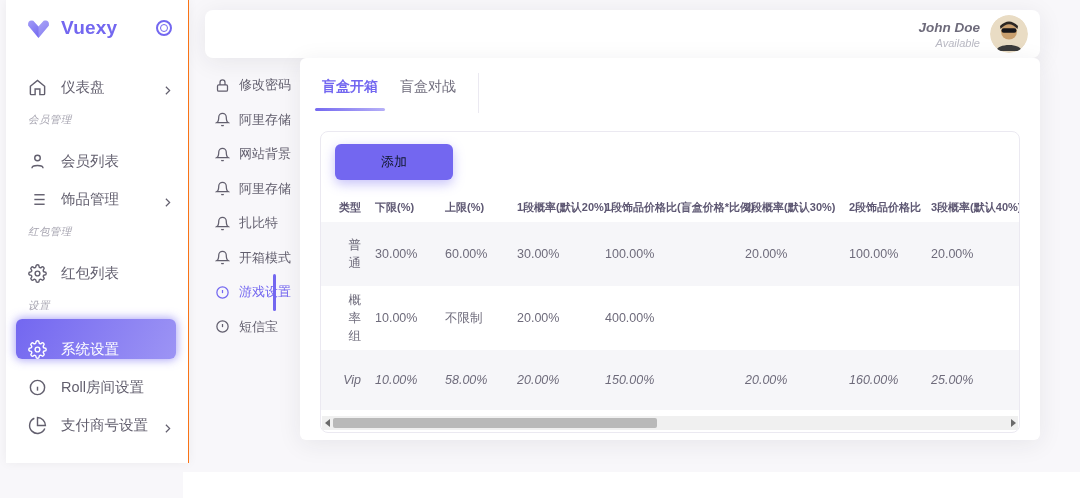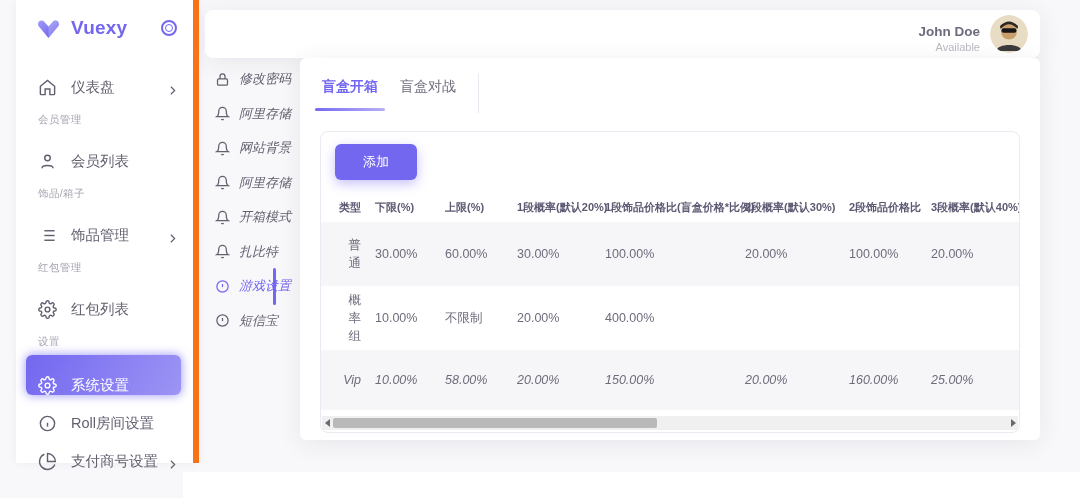--- a/index.html
+++ b/index.html
@@ -5,33 +5,33 @@
   * { margin:0; padding:0; box-sizing:border-box; }
   html,body { width:1080px; height:498px; overflow:hidden; }
   body {
     font-family:"Liberation Sans","DejaVu Sans",sans-serif;
     background:#ffffff; color:#625f6e; position:relative;
   }
   .app { position:relative; width:1080px; height:498px; background:#f8f7fa; }
 
   
   .sidebar {
-    position:absolute; left:16px; top:0; width:183px; height:463px;
+    position:absolute; left:6px; top:0; width:183px; height:463px;
     background:#ffffff; z-index:5; box-shadow:0 0 10px rgba(34,41,47,.05);
-    border-right:6px solid #f97316;
+    border-right:1px solid #f97316;
   }
   .logo-row { display:flex; align-items:center; padding:17px 16px 14px 20px; }
   .logo-mark { width:25px; height:21px; flex:0 0 auto; }
   .brand-name { font-size:19px; font-weight:bold; color:#7367f0; margin-left:10px; flex:1; letter-spacing:.2px; }
   .collapse-toggle { width:16px; height:16px; border:2px solid #7367f0; border-radius:50%;
     display:flex; align-items:center; justify-content:center; cursor:pointer; }
   .collapse-toggle::after { content:''; width:6px; height:6px; border-radius:50%; border:1.5px solid #7367f0; }
 
   .nav { padding-top:6px; }
-  .nav-section { font-size:10.5px; color:#a6a4b0; padding:16px 0 6px 22px; letter-spacing:.4px; }
+  .nav-section { font-size:10.5px; color:#a6a4b0; padding:16px 0 6px 22px; letter-spacing:.4px;font-style:italic; }
   .nav-item {
     display:flex; align-items:flex-end; height:38px; padding:0 14px 0 22px;
     font-size:14.5px; color:#625f6e; cursor:pointer;
   }
   .nav-item .nico { width:20px; height:20px; margin-right:13px; flex:0 0 auto; display:flex; align-items:center; }
   .nav-item svg { stroke:#625f6e; }
   .nav-item .chev { margin-left:auto; display:flex; }
   .nav-item .chev svg { stroke:#625f6e; }
   .nav-item.active {
     margin:0 12px 0 10px; padding-left:12px; height:40px; border-radius:6px;
@@ -44,28 +44,28 @@
   
   .content { position:absolute; left:183px; right:0; top:0; bottom:0; background:#f8f7fa; }
   .bottom-strip { position:absolute; left:0; bottom:0; height:26px; width:100%; background:#ffffff; }
 
   
   .header-card {
     position:absolute; left:22px; right:40px; top:10px; height:48px;
     background:#ffffff; border-radius:8px; box-shadow:0 4px 24px rgba(34,41,47,.08);
     display:flex; align-items:center; justify-content:flex-end; padding:0 12px;
   }
-  .user-block { display:flex; align-items:flex-end; cursor:pointer; }
+  .user-block { display:flex; align-items:center; cursor:pointer;font-style:italic; }
   .user-meta { text-align:right; margin-right:10px; }
   .user-name { font-size:13.5px; font-weight:bold; color:#6e6b7b; }
   .user-status { font-size:11px; color:#b9b9c3; margin-top:2px; }
   .avatar { width:38px; height:38px; border-radius:50%; overflow:hidden; flex:0 0 auto; }
 
   
-  .settings-menu { position:absolute; left:0; top:62px; width:108px;font-style:italic; }
+  .settings-menu { position:absolute; left:0; top:68px; width:108px; }
   .smenu-item {
     display:flex; align-items:center; height:34.5px; padding-left:32px;
     font-size:13px; color:#625f6e; cursor:pointer; position:relative;
   }
   .smenu-item .sico { width:15px; height:15px; margin-right:9px; display:flex; align-items:center; }
   .smenu-item svg { stroke:#625f6e; }
   .smenu-item.active { color:#7367f0; }
   .smenu-item.active svg { stroke:#7367f0; }
   .smenu-item.active .active-bar {
     position:absolute; right:15px; top:-1px; width:3px; height:37px;
@@ -85,22 +85,22 @@
     content:''; position:absolute; left:-7px; right:-7px; bottom:0; height:3px; border-radius:3px;
     background:linear-gradient(30deg,#7367f0,rgba(115,103,240,.5));
   }
   .tabs-divider { width:1px; height:40px; background:#ebe9f1; margin-top:-2px; }
 
   .inner-box {
     margin:18px 20px 0 20px; border:1px solid #ebe9f1; border-radius:8px; overflow:hidden;
   }
   .button-row { padding:12px 14px 13px; }
   .btn-add {
-    background:#7367f0; color:#ffffff; border:none; border-radius:6px;
-    font-size:13px; padding:9px 28px; cursor:pointer;
+    background:#7367f0; color:#0f172a; border:none; border-radius:6px;
+    font-size:13px; padding:9px 46px; cursor:pointer;
     box-shadow:0 4px 12px rgba(115,103,240,.4);
     font-family:inherit;
   }
 
   table.data { width:100%; border-collapse:collapse; table-layout:fixed; }
   table.data th {
     font-size:11px; font-weight:bold; color:#5e5873; text-align:left;
     padding:7px 6px 7px 8px; white-space:nowrap; background:#ffffff;
   }
   table.data th:first-child, table.data td:first-child { padding-left:17px;text-align:right; }
@@ -158,21 +158,20 @@
       <div class="nav-item">
         <span class="nico">
           <svg width="19" height="19" viewBox="0 0 24 24" fill="none" stroke-width="1.8">
               <circle cx="12" cy="7.5" r="3.5"></circle>
               <path d="M5 20.5 c0-4.5 14-4.5 14 0"></path>
             </svg>
         </span>
         <span class="nav-label">会员列表</span>
       </div>
 
-      <div class="nav-section">饰品/箱子</div>
       <div class="nav-item">
         <span class="nico">
           <svg width="19" height="19" viewBox="0 0 24 24" fill="none" stroke-width="1.8">
               <line x1="8" y1="6" x2="21" y2="6"></line>
               <line x1="8" y1="12" x2="21" y2="12"></line>
               <line x1="8" y1="18" x2="21" y2="18"></line>
               <line x1="3" y1="6" x2="3.01" y2="6"></line>
               <line x1="3" y1="12" x2="3.01" y2="12"></line>
               <line x1="3" y1="18" x2="3.01" y2="18"></line>
             </svg>
@@ -292,30 +291,30 @@
         </span>
         <span>阿里存储</span>
       </div>
       <div class="smenu-item">
         <span class="sico">
           <svg width="15" height="15" viewBox="0 0 24 24" fill="none" stroke-width="2">
               <path d="M18 8A6 6 0 0 0 6 8c0 7-3 9-3 9h18s-3-2-3-9"></path>
               <path d="M13.73 21a2 2 0 0 1-3.46 0"></path>
             </svg>
         </span>
-        <span>开箱模式</span>
+        <span>扎比特</span>
       </div>
       <div class="smenu-item">
         <span class="sico">
           <svg width="15" height="15" viewBox="0 0 24 24" fill="none" stroke-width="2">
               <path d="M18 8A6 6 0 0 0 6 8c0 7-3 9-3 9h18s-3-2-3-9"></path>
               <path d="M13.73 21a2 2 0 0 1-3.46 0"></path>
             </svg>
         </span>
-        <span>扎比特</span>
+        <span>开箱模式</span>
       </div>
       <div class="smenu-item active">
         <span class="sico">
           <svg width="15" height="15" viewBox="0 0 24 24" fill="none" stroke-width="2">
               <circle cx="12" cy="12" r="9"></circle>
               <line x1="12" y1="8" x2="12" y2="13"></line>
               <line x1="12" y1="16" x2="12.01" y2="16"></line>
             </svg>
         </span>
         <span>游戏设置</span>

